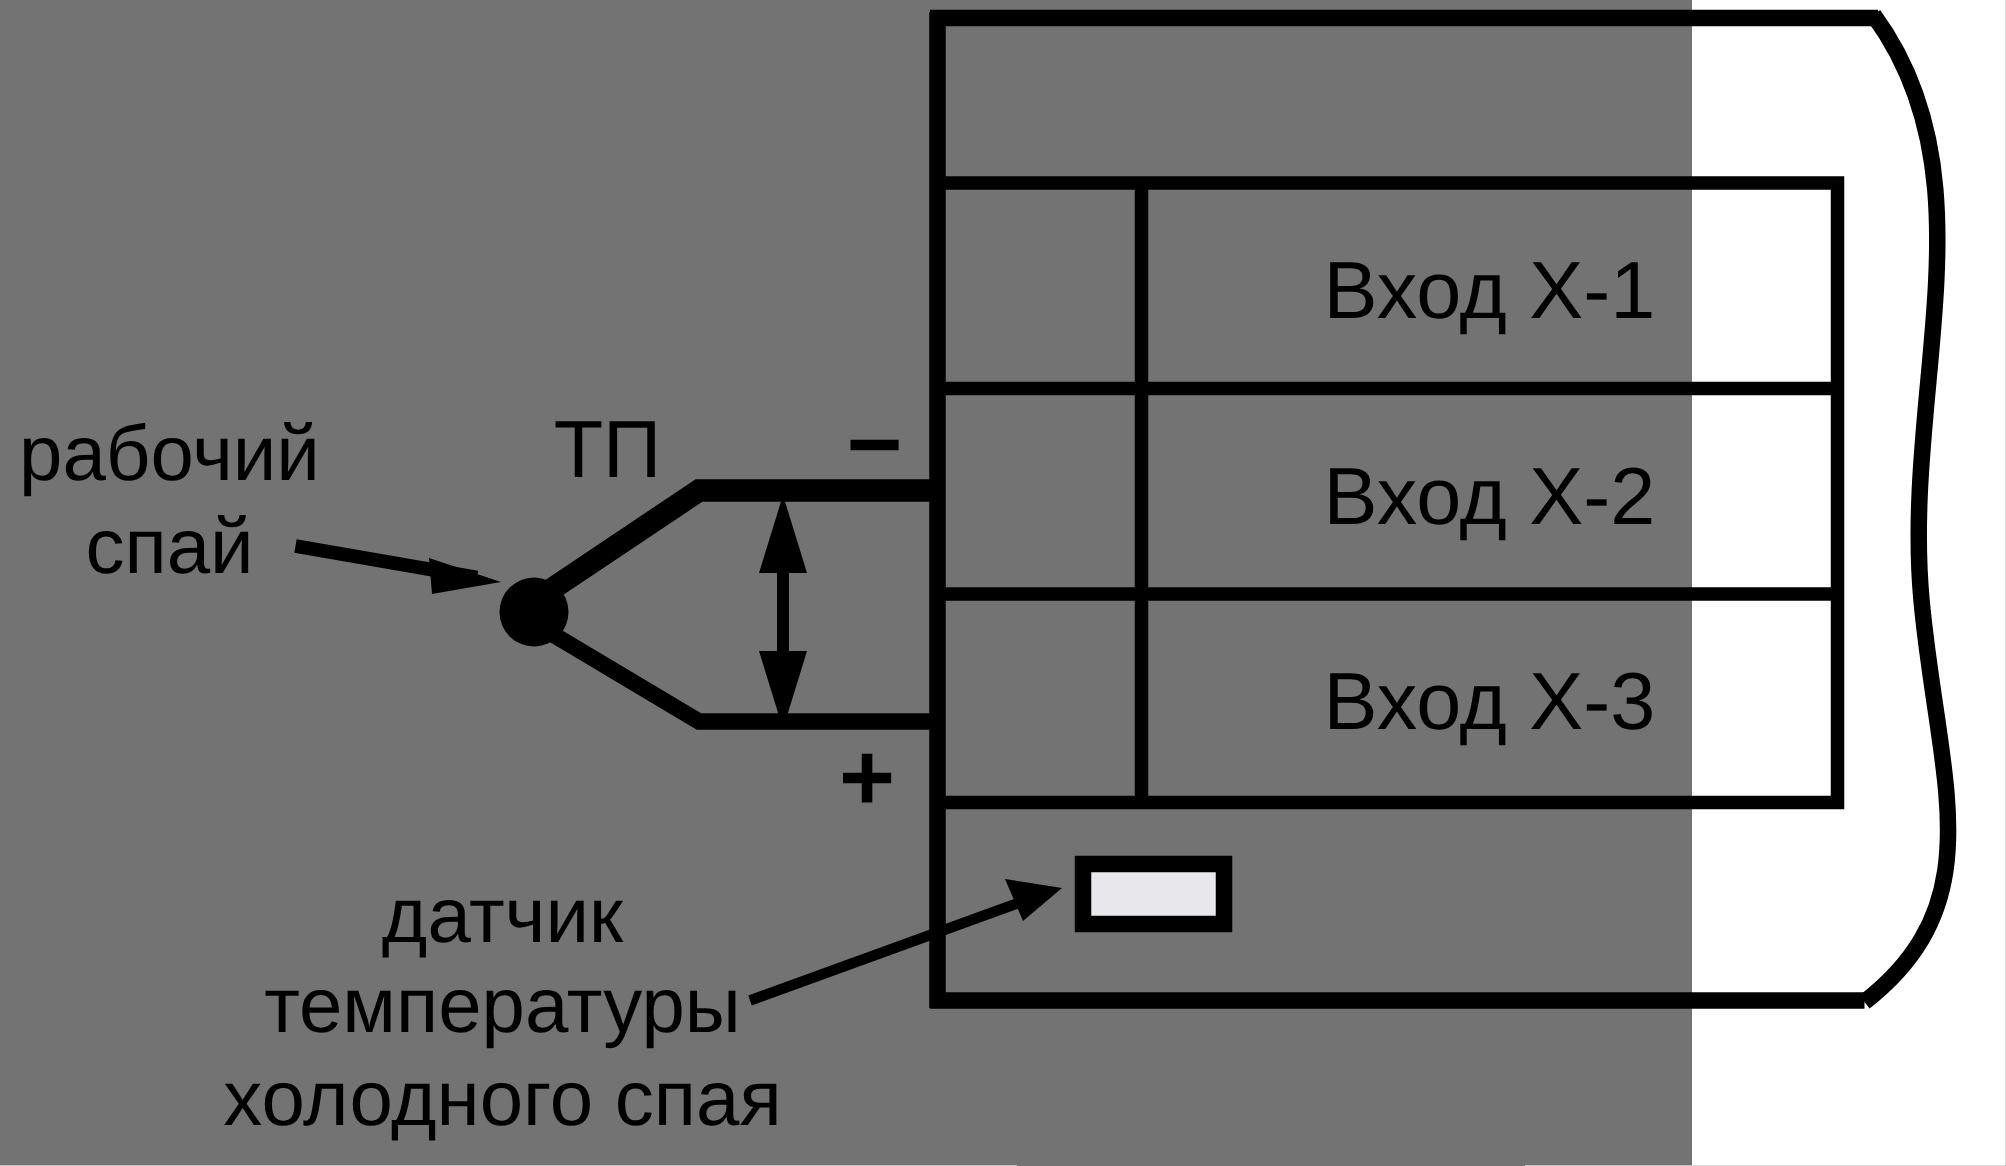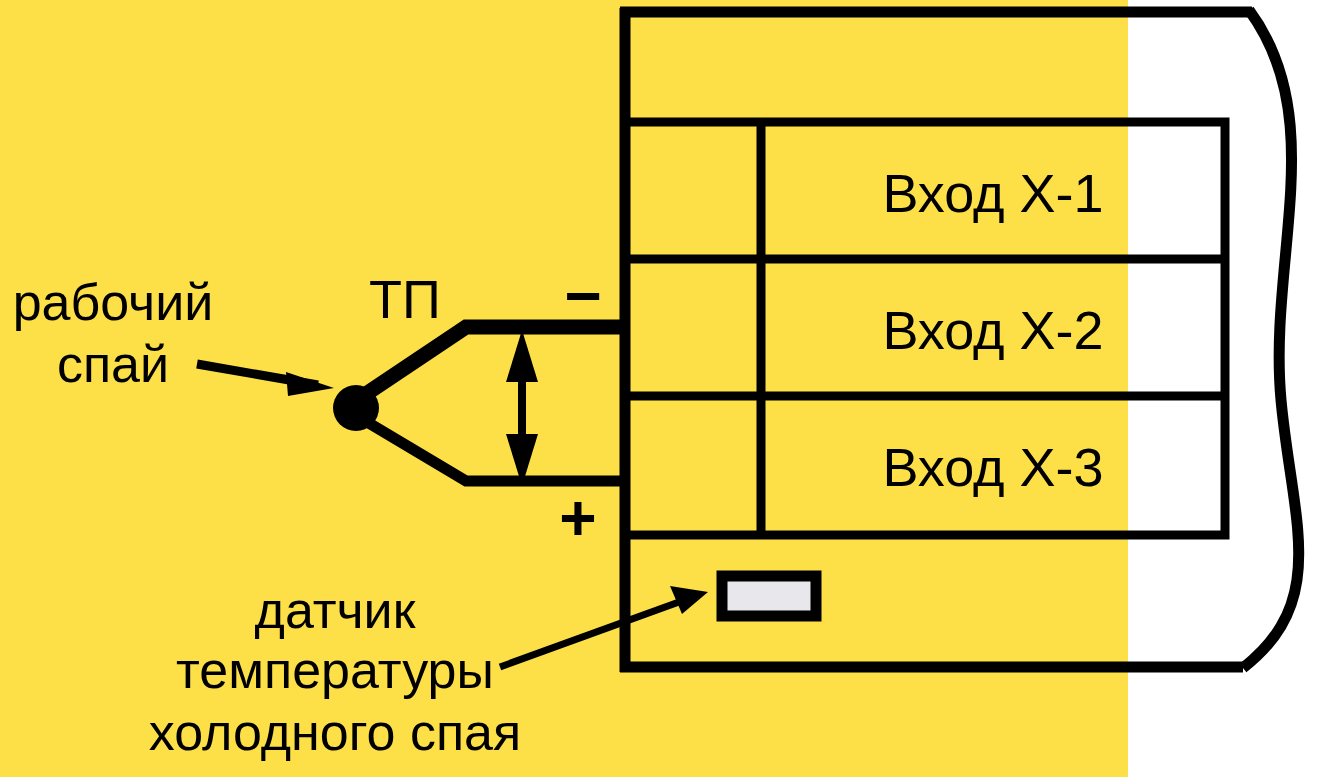--- a/index.html
+++ b/index.html
@@ -10,21 +10,21 @@
   body {
     width: 1337px;
     height: 777px;
     overflow: hidden;
     font-family: "Liberation Sans", sans-serif;
   }
   #diagram-root {
     position: relative;
     width: 1128px;
     height: 777px;
-    background: #fde047;
+    background: #737373;
   }
   svg.diagram {
     display: block;
     width: 1337px;
     height: 777px;
   }
   text {
     font-family: "Liberation Sans", sans-serif;
     fill: #000000;
     white-space: pre;

